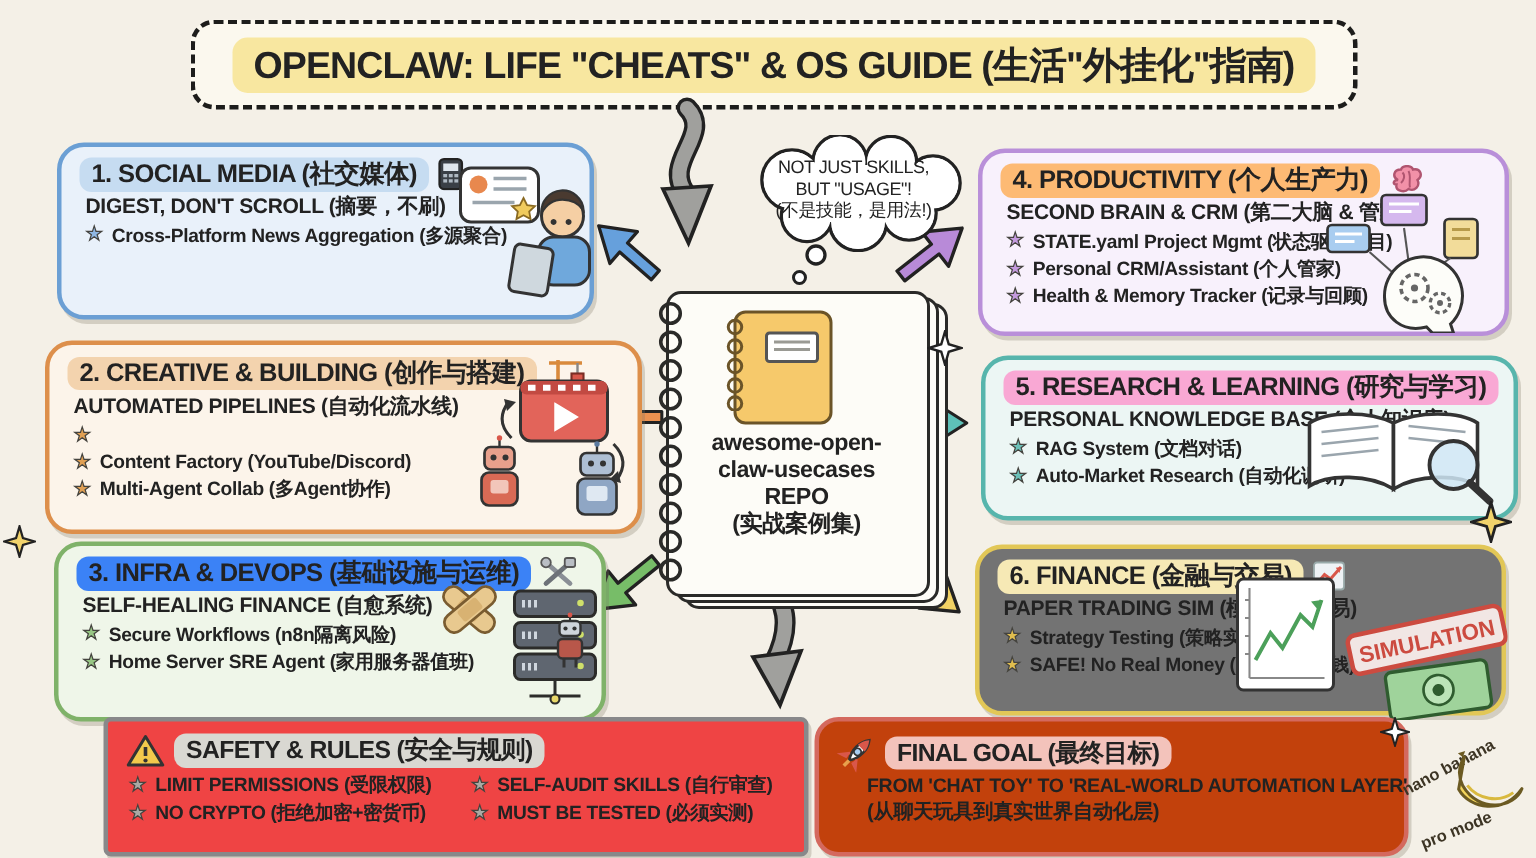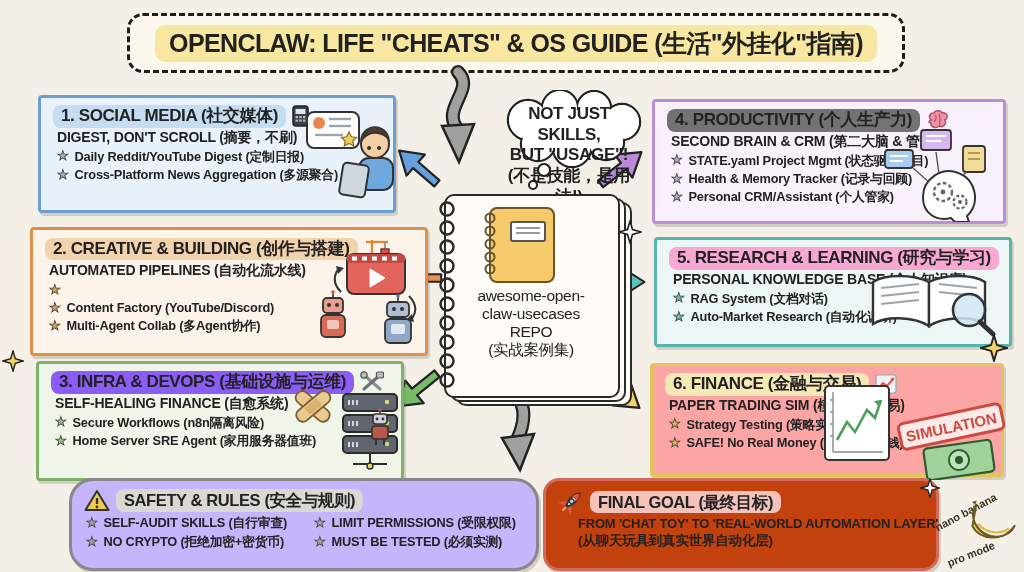--- a/index.html
+++ b/index.html
@@ -15,21 +15,21 @@
     left:127px;top:13px;width:772px;height:54px;
     border:3px dashed #1d1d1b;border-radius:16px;background:#fbf8ee;
     display:flex;align-items:center;justify-content:center;
   }
   .title-pill{
     background:#f8e7a0;border-radius:10px;padding:2px 14px;
     font-size:25px;font-weight:bold;letter-spacing:-0.6px;white-space:nowrap;
   }
   
   .box{
-    border-radius:4px;border:3.5px solid #999;
+    border-radius:18px;border:3.5px solid #999;
     box-shadow:2px 3px 0 rgba(125,118,100,.28);
   }
   .hdr{display:flex;align-items:center;gap:6px;margin:7px 10px 1px 12px;}
   .pill{
     padding:0 8px;border-radius:8px;font-weight:bold;font-size:17px;
     letter-spacing:-0.4px;white-space:nowrap;line-height:1.35;
   }
   .sub{font-weight:bold;font-size:14px;margin:1px 16px;letter-spacing:-0.2px;white-space:nowrap;}
   .item{
     font-weight:bold;font-size:12.8px;margin:1.5px 16px;letter-spacing:-0.2px;
@@ -38,25 +38,25 @@
   .star::before{
     content:"★";font-size:13px;-webkit-text-stroke:0.8px #44433e;
   }
   .illus{position:absolute;pointer-events:none;}
   
   .page{
     position:absolute;border:2.5px solid #2a2a28;border-radius:10px;background:#fdfcf7;
   }
   .repo-text{
     left:450px;top:287px;width:162px;text-align:center;
-    font-size:15.5px;font-weight:normal;line-height:1.16;letter-spacing:-0.3px;
+    font-size:15.5px;font-weight:bold;line-height:1.16;letter-spacing:-0.3px;
   }
   .bubble-text{
     left:506px;top:104px;width:126px;text-align:center;
-    font-size:17px;font-weight:bold;line-height:1.22;letter-spacing:-0.3px;
+    font-size:12px;font-weight:normal;line-height:1.22;letter-spacing:-0.3px;
   }
   .mini-nb{
     left:489px;top:207px;width:62px;height:72px;background:#f6c96b;
     border:2.5px solid #6b5428;border-radius:8px;
   }
   .mini-label{
     position:absolute;right:7px;top:12px;width:32px;height:17px;background:#fff;
     border:2px solid #555;border-radius:3px;
   }
   .mini-label i{display:block;height:2px;background:#9a9a94;margin:3.5px 4px 0 4px;}
@@ -182,24 +182,20 @@
           <rect x="3.5" y="11" width="2.6" height="2.2"></rect>
           <rect x="7.2" y="11" width="2.6" height="2.2"></rect>
           <rect x="10.9" y="11" width="2.6" height="2.2"></rect>
           <rect x="3.5" y="14.5" width="2.6" height="2.2"></rect>
           <rect x="7.2" y="14.5" width="2.6" height="2.2"></rect>
           <rect x="10.9" y="14.5" width="2.6" height="2.2"></rect>
         </g>
     </svg>
   </div>
   <div class="sub">DIGEST, DON'T SCROLL (摘要，不刷)</div>
-  <div class="item">
-      <span class="star" style="color:#8fb7e2"></span>
-      <span>Daily Reddit/YouTube Digest (定制日报)</span>
-    </div>
   <div class="item">
       <span class="star" style="color:#8fb7e2"></span>
       <span>Cross-Platform News Aggregation (多源聚合)</span>
     </div>
   <svg class="illus" style="right:-4px;top:10px;width:92px;height:92px" viewBox="0 0 92 92">
     <rect x="2" y="4" width="52" height="36" rx="7" fill="#fff" stroke="#333" stroke-width="2"></rect>
     <circle cx="14" cy="15" r="6" fill="#e8884e"></circle>
     <g stroke="#9aa5ad" stroke-width="2.4">
         <line x1="24" y1="11" x2="46" y2="11"></line>
         <line x1="24" y1="18" x2="46" y2="18"></line>
@@ -270,21 +266,21 @@
       <line x1="81" y1="50" x2="81" y2="45" stroke="#333" stroke-width="1.6"></line>
         <circle cx="81" cy="44" r="1.8" fill="#5b7aa0"></circle>
       <rect x="68" y="67" width="26" height="24" rx="5" fill="#8fa6c4" stroke="#333" stroke-width="1.8"></rect>
       <rect x="74" y="72" width="14" height="10" rx="2" fill="#dfe8f2"></rect>
     </g>
   </svg>
 </section>
 
 <section class="abs box" style="left:36px;top:361px;width:362px;height:114px;border-color:#7fb269;background:#eff6e9">
   <div class="hdr">
-    <span class="pill" style="background:#8b5cf6">3. INFRA &amp; DEVOPS (基础设施与运维)</span>
+    <span class="pill" style="background:#3b82f6">3. INFRA &amp; DEVOPS (基础设施与运维)</span>
     <svg width="24" height="22" viewBox="0 0 24 22">
       <line x1="4" y1="4" x2="20" y2="18" stroke="#8a8f96" stroke-width="3.2" stroke-linecap="round"></line>
       <line x1="20" y1="4" x2="4" y2="18" stroke="#6d7278" stroke-width="3.2" stroke-linecap="round"></line>
       <circle cx="4" cy="4" r="3.2" fill="#b9bec4" stroke="#555" stroke-width="1.2"></circle>
       <rect x="16.5" y="1" width="7" height="6" rx="1.5" fill="#b9bec4" stroke="#555" stroke-width="1.2"></rect>
     </svg>
   </div>
   <div class="sub">SELF-HEALING FINANCE (自愈系统)</div>
   <div class="item">
       <span class="star" style="color:#97c684"></span>
@@ -325,38 +321,38 @@
         </g>
       <line x1="79" y1="63" x2="79" y2="74" stroke="#2c2c2a" stroke-width="2"></line>
       <line x1="62" y1="74" x2="96" y2="74" stroke="#2c2c2a" stroke-width="2"></line>
       <circle cx="79" cy="76" r="3" fill="#e8d86a" stroke="#2c2c2a" stroke-width="1.4"></circle>
     </g>
   </svg>
 </section>
 
 <section class="abs box" style="left:652px;top:99px;width:348px;height:119px;border-color:#b98fd9;background:#f8f1fc">
   <div class="hdr">
-    <span class="pill" style="background:#737373">4. PRODUCTIVITY (个人生产力)</span>
+    <span class="pill" style="background:#fdba74">4. PRODUCTIVITY (个人生产力)</span>
     <svg width="24" height="20" viewBox="0 0 24 20">
       <path d="M6 10 C2 8,3 3,8 3 C9 0,15 0,16 3 C21 2,23 7,19 10 C21 14,17 18,13 16 C10 19,4 17,5 13 C2 13,3 10,6 10 Z" fill="#f291a8" stroke="#b05570" stroke-width="1.6"></path>
       <path d="M9 5 C11 7,10 10,8 12 M13 4 C15 8,13 12,14 15" stroke="#b05570" stroke-width="1.3" fill="none"></path>
     </svg>
   </div>
   <div class="sub">SECOND BRAIN &amp; CRM (第二大脑 &amp; 管家)</div>
   <div class="item">
       <span class="star" style="color:#c49ade"></span>
       <span>STATE.yaml Project Mgmt (状态驱动项目)</span>
     </div>
   <div class="item">
       <span class="star" style="color:#c49ade"></span>
+      <span>Personal CRM/Assistant (个人管家)</span>
+    </div>
+  <div class="item">
+      <span class="star" style="color:#c49ade"></span>
       <span>Health &amp; Memory Tracker (记录与回顾)</span>
-    </div>
-  <div class="item">
-      <span class="star" style="color:#c49ade"></span>
-      <span>Personal CRM/Assistant (个人管家)</span>
     </div>
   <svg class="illus" style="right:0px;top:24px;width:120px;height:96px" viewBox="0 0 120 96">
     <rect x="2" y="24" width="28" height="18" rx="3" fill="#a9cdf0" stroke="#333" stroke-width="1.8"></rect>
     <g stroke="#fff" stroke-width="2">
         <line x1="7" y1="30" x2="25" y2="30"></line>
         <line x1="7" y1="35" x2="20" y2="35"></line>
       </g>
     <rect x="38" y="4" width="30" height="20" rx="3" fill="#d5b8ee" stroke="#333" stroke-width="1.8"></rect>
     <g stroke="#fff" stroke-width="2">
         <line x1="43" y1="10" x2="63" y2="10"></line>
@@ -406,21 +402,21 @@
         <line x1="16" y1="22" x2="54" y2="18"></line>
         <line x1="16" y1="30" x2="54" y2="26"></line>
         <line x1="74" y1="10" x2="112" y2="14"></line>
         <line x1="74" y1="18" x2="112" y2="22"></line>
       </g>
     <circle cx="104" cy="36" r="16" fill="#cfe6f5" fill-opacity="0.85" stroke="#333" stroke-width="2.6"></circle>
     <line x1="115" y1="48" x2="128" y2="60" stroke="#333" stroke-width="5" stroke-linecap="round"></line>
   </svg>
 </section>
 
-<section class="abs box" style="left:650px;top:363px;width:348px;height:108px;border-color:#e2c757;background:#fca5a5">
+<section class="abs box" style="left:650px;top:363px;width:348px;height:108px;border-color:#e2c757;background:#737373">
   <div class="hdr">
     <span class="pill" style="background:#f6e9b5">6. FINANCE (金融与交易)</span>
     <svg width="22" height="20" viewBox="0 0 22 20">
       <rect x="1" y="1" width="20" height="18" rx="2" fill="#eef2f5" stroke="#9aa" stroke-width="1.2"></rect>
       <polyline points="3,15 8,9 12,12 19,4" stroke="#d9574a" stroke-width="2" fill="none"></polyline>
       <polygon points="19,4 15.5,4.5 18,8" fill="#d9574a"></polygon>
     </svg>
   </div>
   <div class="sub">PAPER TRADING SIM (模拟纸上交易)</div>
   <div class="item">
@@ -448,37 +444,37 @@
       <text x="128" y="49" text-anchor="middle" font-size="15" font-weight="bold" fill="#cc4b40" font-family="Liberation Sans, sans-serif">SIMULATION</text>
     </g>
     <g transform="rotate(-8 136 76)">
       <rect x="102" y="60" width="68" height="32" rx="4" fill="#9fd39b" stroke="#2f5c2f" stroke-width="2.2"></rect>
       <circle cx="136" cy="76" r="10" fill="#bce4b8" stroke="#2f5c2f" stroke-width="1.8"></circle>
       <circle cx="136" cy="76" r="4" fill="#2f5c2f"></circle>
     </g>
   </svg>
 </section>
 
-<section class="abs box" style="left:69px;top:478px;width:464px;height:87px;border-color:#88888a;background:#c4b5fd;border-radius:24px">
+<section class="abs box" style="left:69px;top:478px;width:464px;height:87px;border-color:#88888a;background:#ef4444;border-radius:5px">
   <div class="hdr" style="margin-top:8px">
     <svg width="26" height="23" viewBox="0 0 26 23">
       <path d="M13 2 L24.5 21 L1.5 21 Z" fill="#f2c94c" stroke="#333" stroke-width="2" stroke-linejoin="round"></path>
       <line x1="13" y1="9" x2="13" y2="15" stroke="#333" stroke-width="2.4"></line>
       <circle cx="13" cy="18" r="1.4" fill="#333"></circle>
     </svg>
     <span class="pill" style="background:#d9d8d2;font-size:16.5px">SAFETY &amp; RULES (安全与规则)</span>
   </div>
   <div class="grid2">
     <div class="item" style="margin:1.5px 0">
         <span class="star" style="color:#a9a9a4"></span>
-        <span>SELF-AUDIT SKILLS (自行审查)</span>
+        <span>LIMIT PERMISSIONS (受限权限)</span>
       </div>
     <div class="item" style="margin:1.5px 0">
         <span class="star" style="color:#a9a9a4"></span>
-        <span>LIMIT PERMISSIONS (受限权限)</span>
+        <span>SELF-AUDIT SKILLS (自行审查)</span>
       </div>
     <div class="item" style="margin:1.5px 0">
         <span class="star" style="color:#a9a9a4"></span>
         <span>NO CRYPTO (拒绝加密+密货币)</span>
       </div>
     <div class="item" style="margin:1.5px 0">
         <span class="star" style="color:#a9a9a4"></span>
         <span>MUST BE TESTED (必须实测)</span>
       </div>
   </div>

